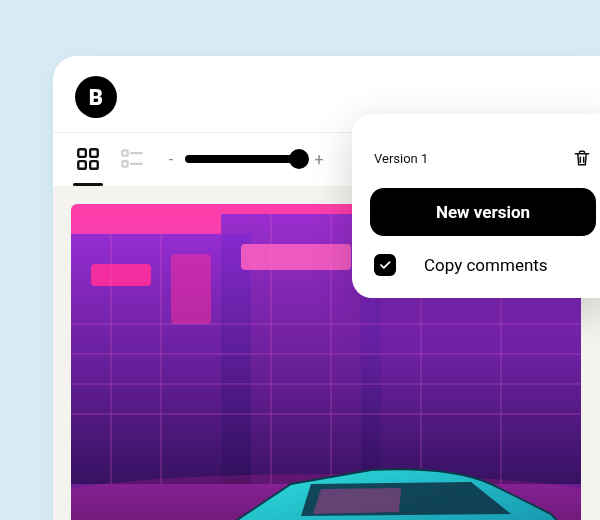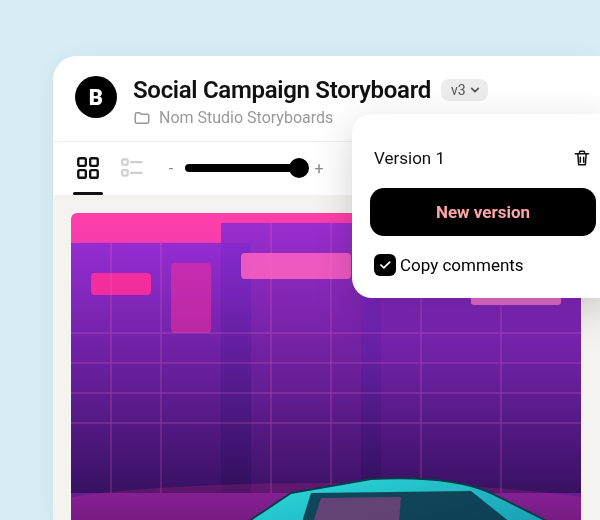--- a/index.html
+++ b/index.html
@@ -132,77 +132,56 @@
     right:-10px;
     background:#fff;
     border-radius:20px 0 0 20px;
     box-shadow: 0 12px 40px rgba(0,0,0,0.18);
     padding:20px 14px 22px 18px;
     z-index:5;
   }
   .dropdown-item {
     display:flex; align-items:center; justify-content:space-between;
     padding:14px 4px;
-    font-size:17px;
+    font-size:13px;
     cursor:pointer;
     color:#111;
   }
   .trash { width:20px; height:20px; display:inline-block; color:#111; }
   .new-version-btn {
     width:100%;
     background:#000;
-    color:#fca5a5;
+    color:#ffffff;
     text-align:center;
     padding:14px 0;
     border-radius:14px;
     font-weight:700;
     font-size:17px;
     cursor:pointer;
     margin-top:6px;
   }
   .copy-row {
-    display:flex; align-items:center; gap:4px;
+    display:flex; align-items:center; gap:28px;
     margin-top:18px;
     padding-left:4px;
     font-size:17px;
   }
   .checkbox {
     width:22px; height:22px; border-radius:6px;
     background:#000; color:#fff;
     display:flex; align-items:center; justify-content:center;
   }
 </style>
 </head>
 <body>
 
 <div class="panel">
 
   <div class="header">
     <div class="logo">B</div>
-    <div class="title-block">
-      <div class="title-row">
-        <div class="title">Social Campaign Storyboard</div>
-        <div class="version-chip">
-          <span>v3</span>
-          <span class="chevron">
-            <svg viewBox="0 0 12 12" width="10" height="10">
-                <path d="M2 4l4 4 4-4" fill="none" stroke="#555" stroke-width="2" stroke-linecap="round" stroke-linejoin="round"></path>
-              </svg>
-          </span>
-        </div>
-      </div>
-      <div class="breadcrumb-row">
-        <span class="folder-icon">
-          <svg viewBox="0 0 24 24" width="18" height="18">
-              <path d="M3 7a2 2 0 0 1 2-2h4l2 2h8a2 2 0 0 1 2 2v8a2 2 0 0 1-2 2H5a2 2 0 0 1-2-2V7z" fill="none" stroke="#9a9a9a" stroke-width="2"></path>
-            </svg>
-        </span>
-        <span>Nom Studio Storyboards</span>
-      </div>
-    </div>
   </div>
 
   <div class="hr"></div>
 
   <div class="toolbar">
     <div class="view-toggle">
       <div class="toggle-btn active">
         <svg viewBox="0 0 24 24" width="26" height="26">
           <rect x="3" y="3" width="7" height="7" rx="1.5" fill="none" stroke="#111" stroke-width="2.2"></rect>
           <rect x="14" y="3" width="7" height="7" rx="1.5" fill="none" stroke="#111" stroke-width="2.2"></rect>

